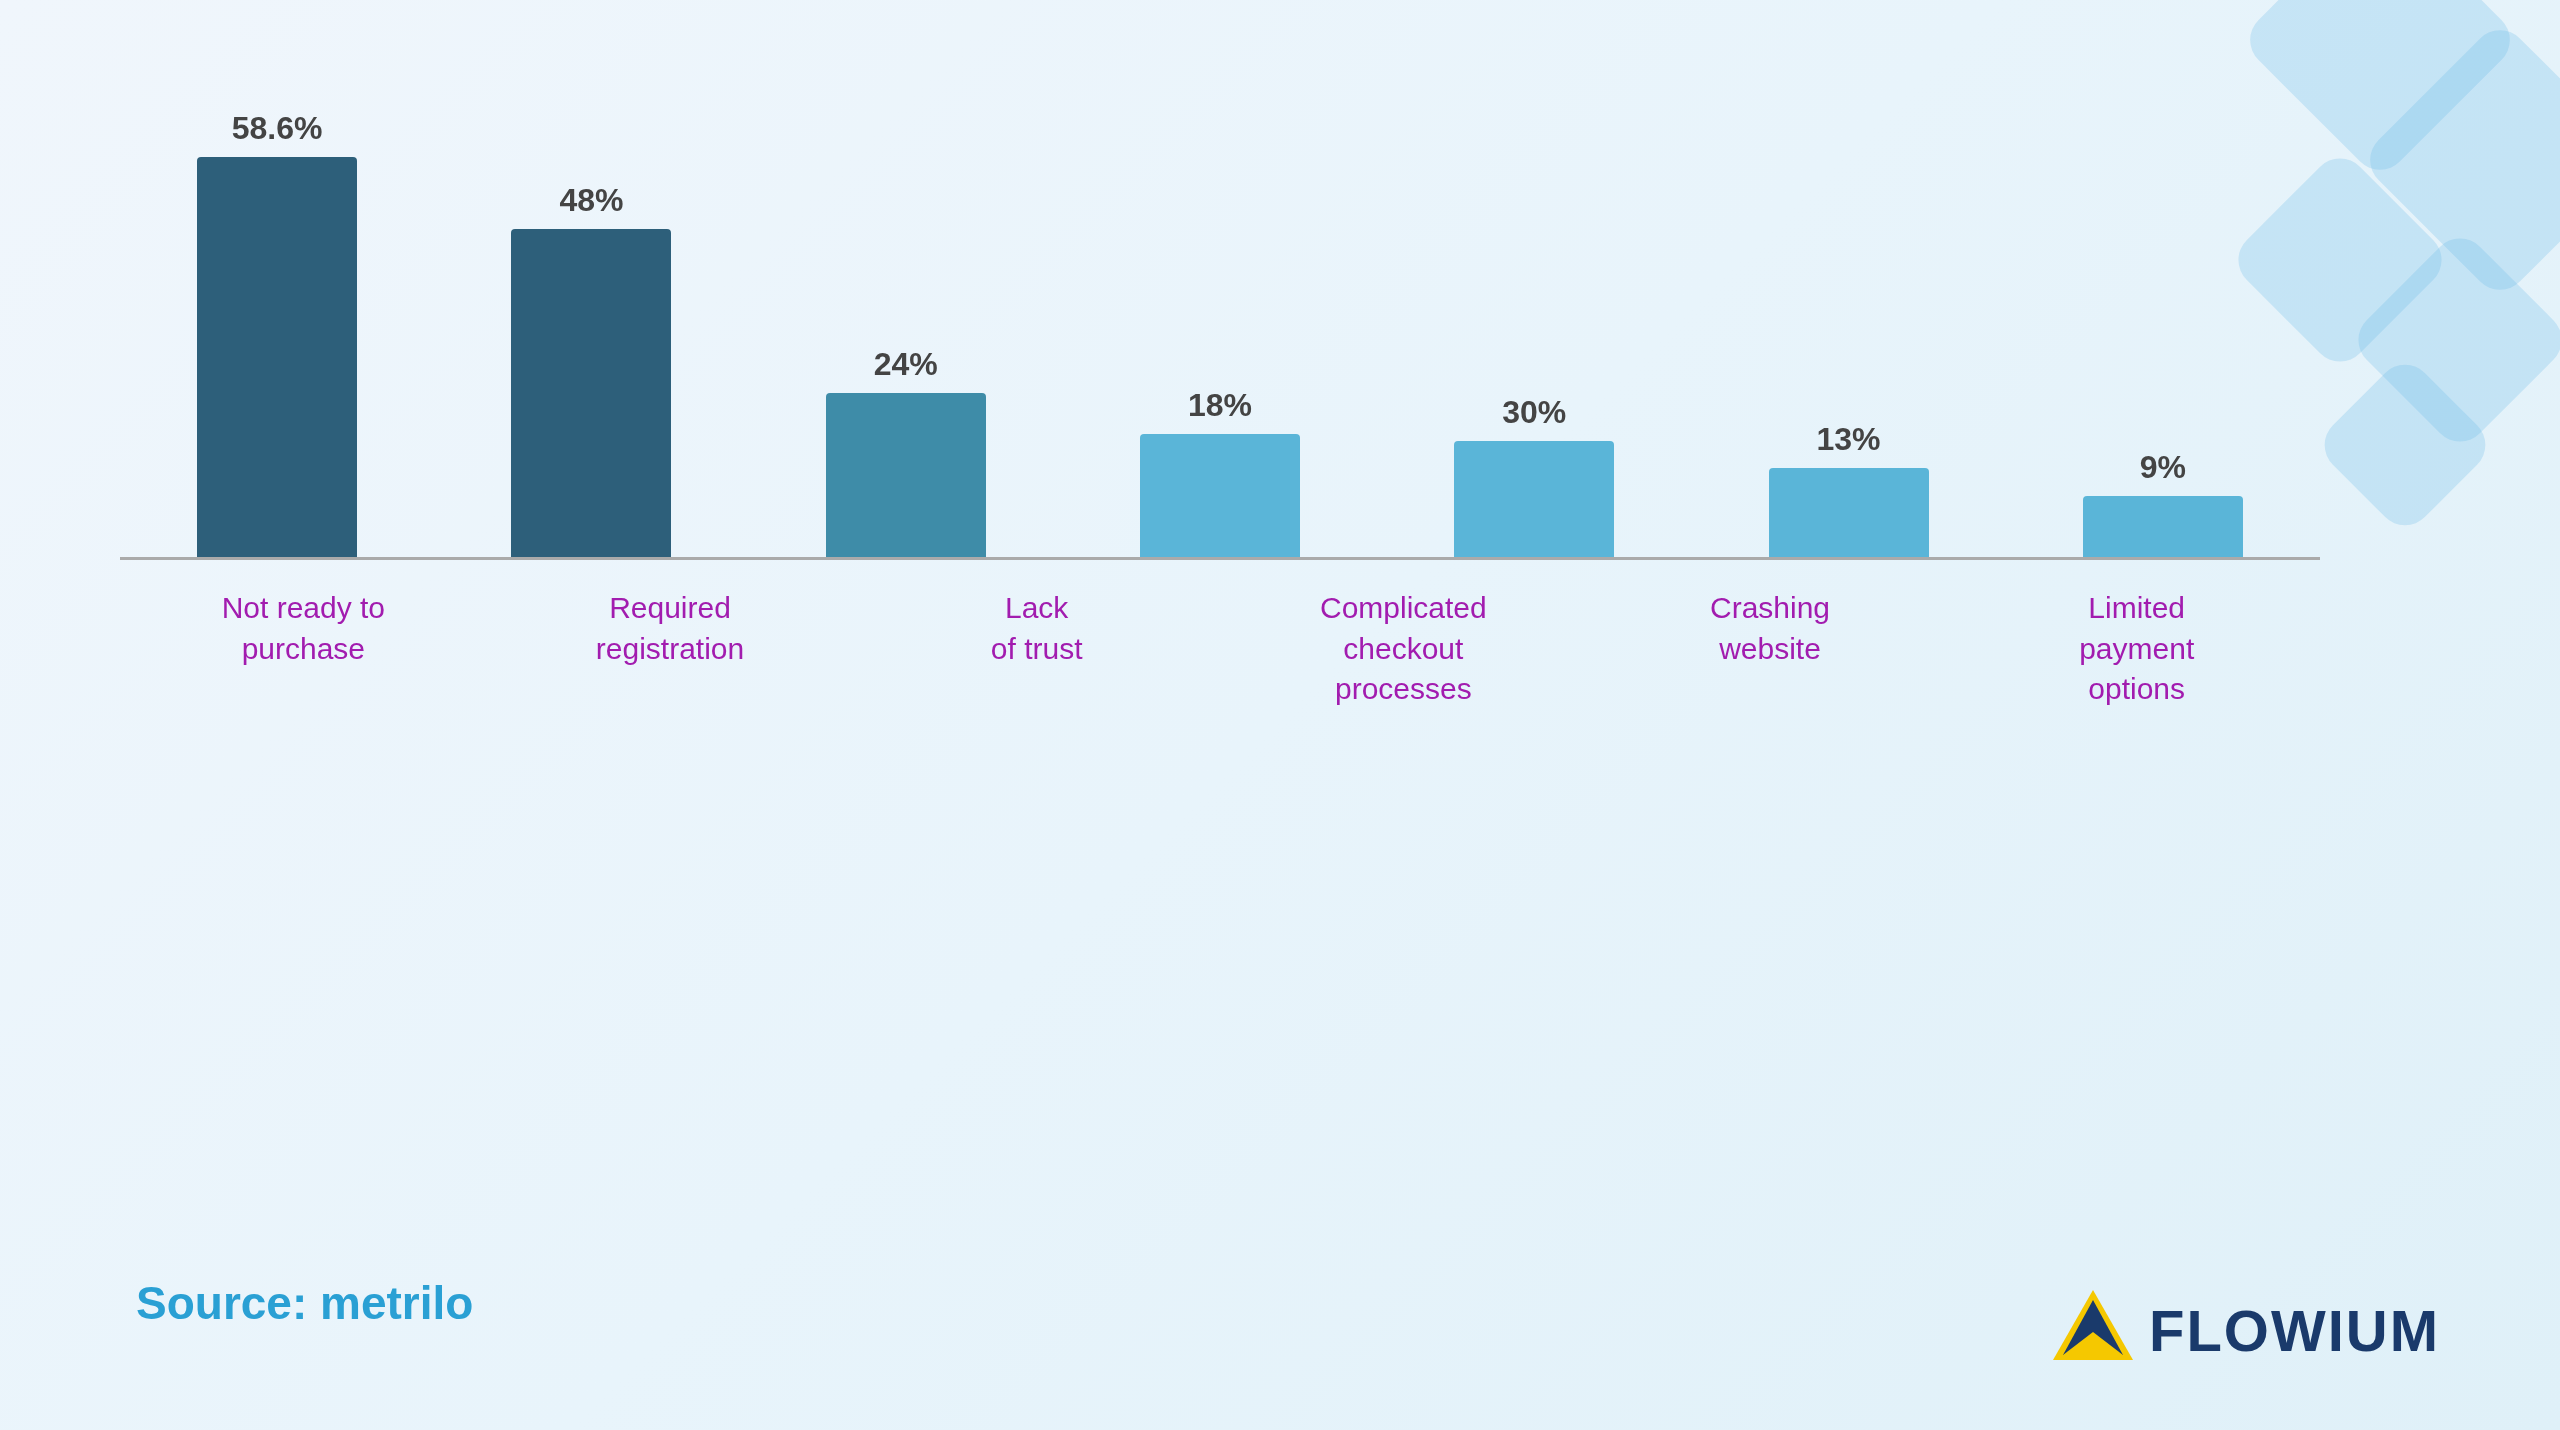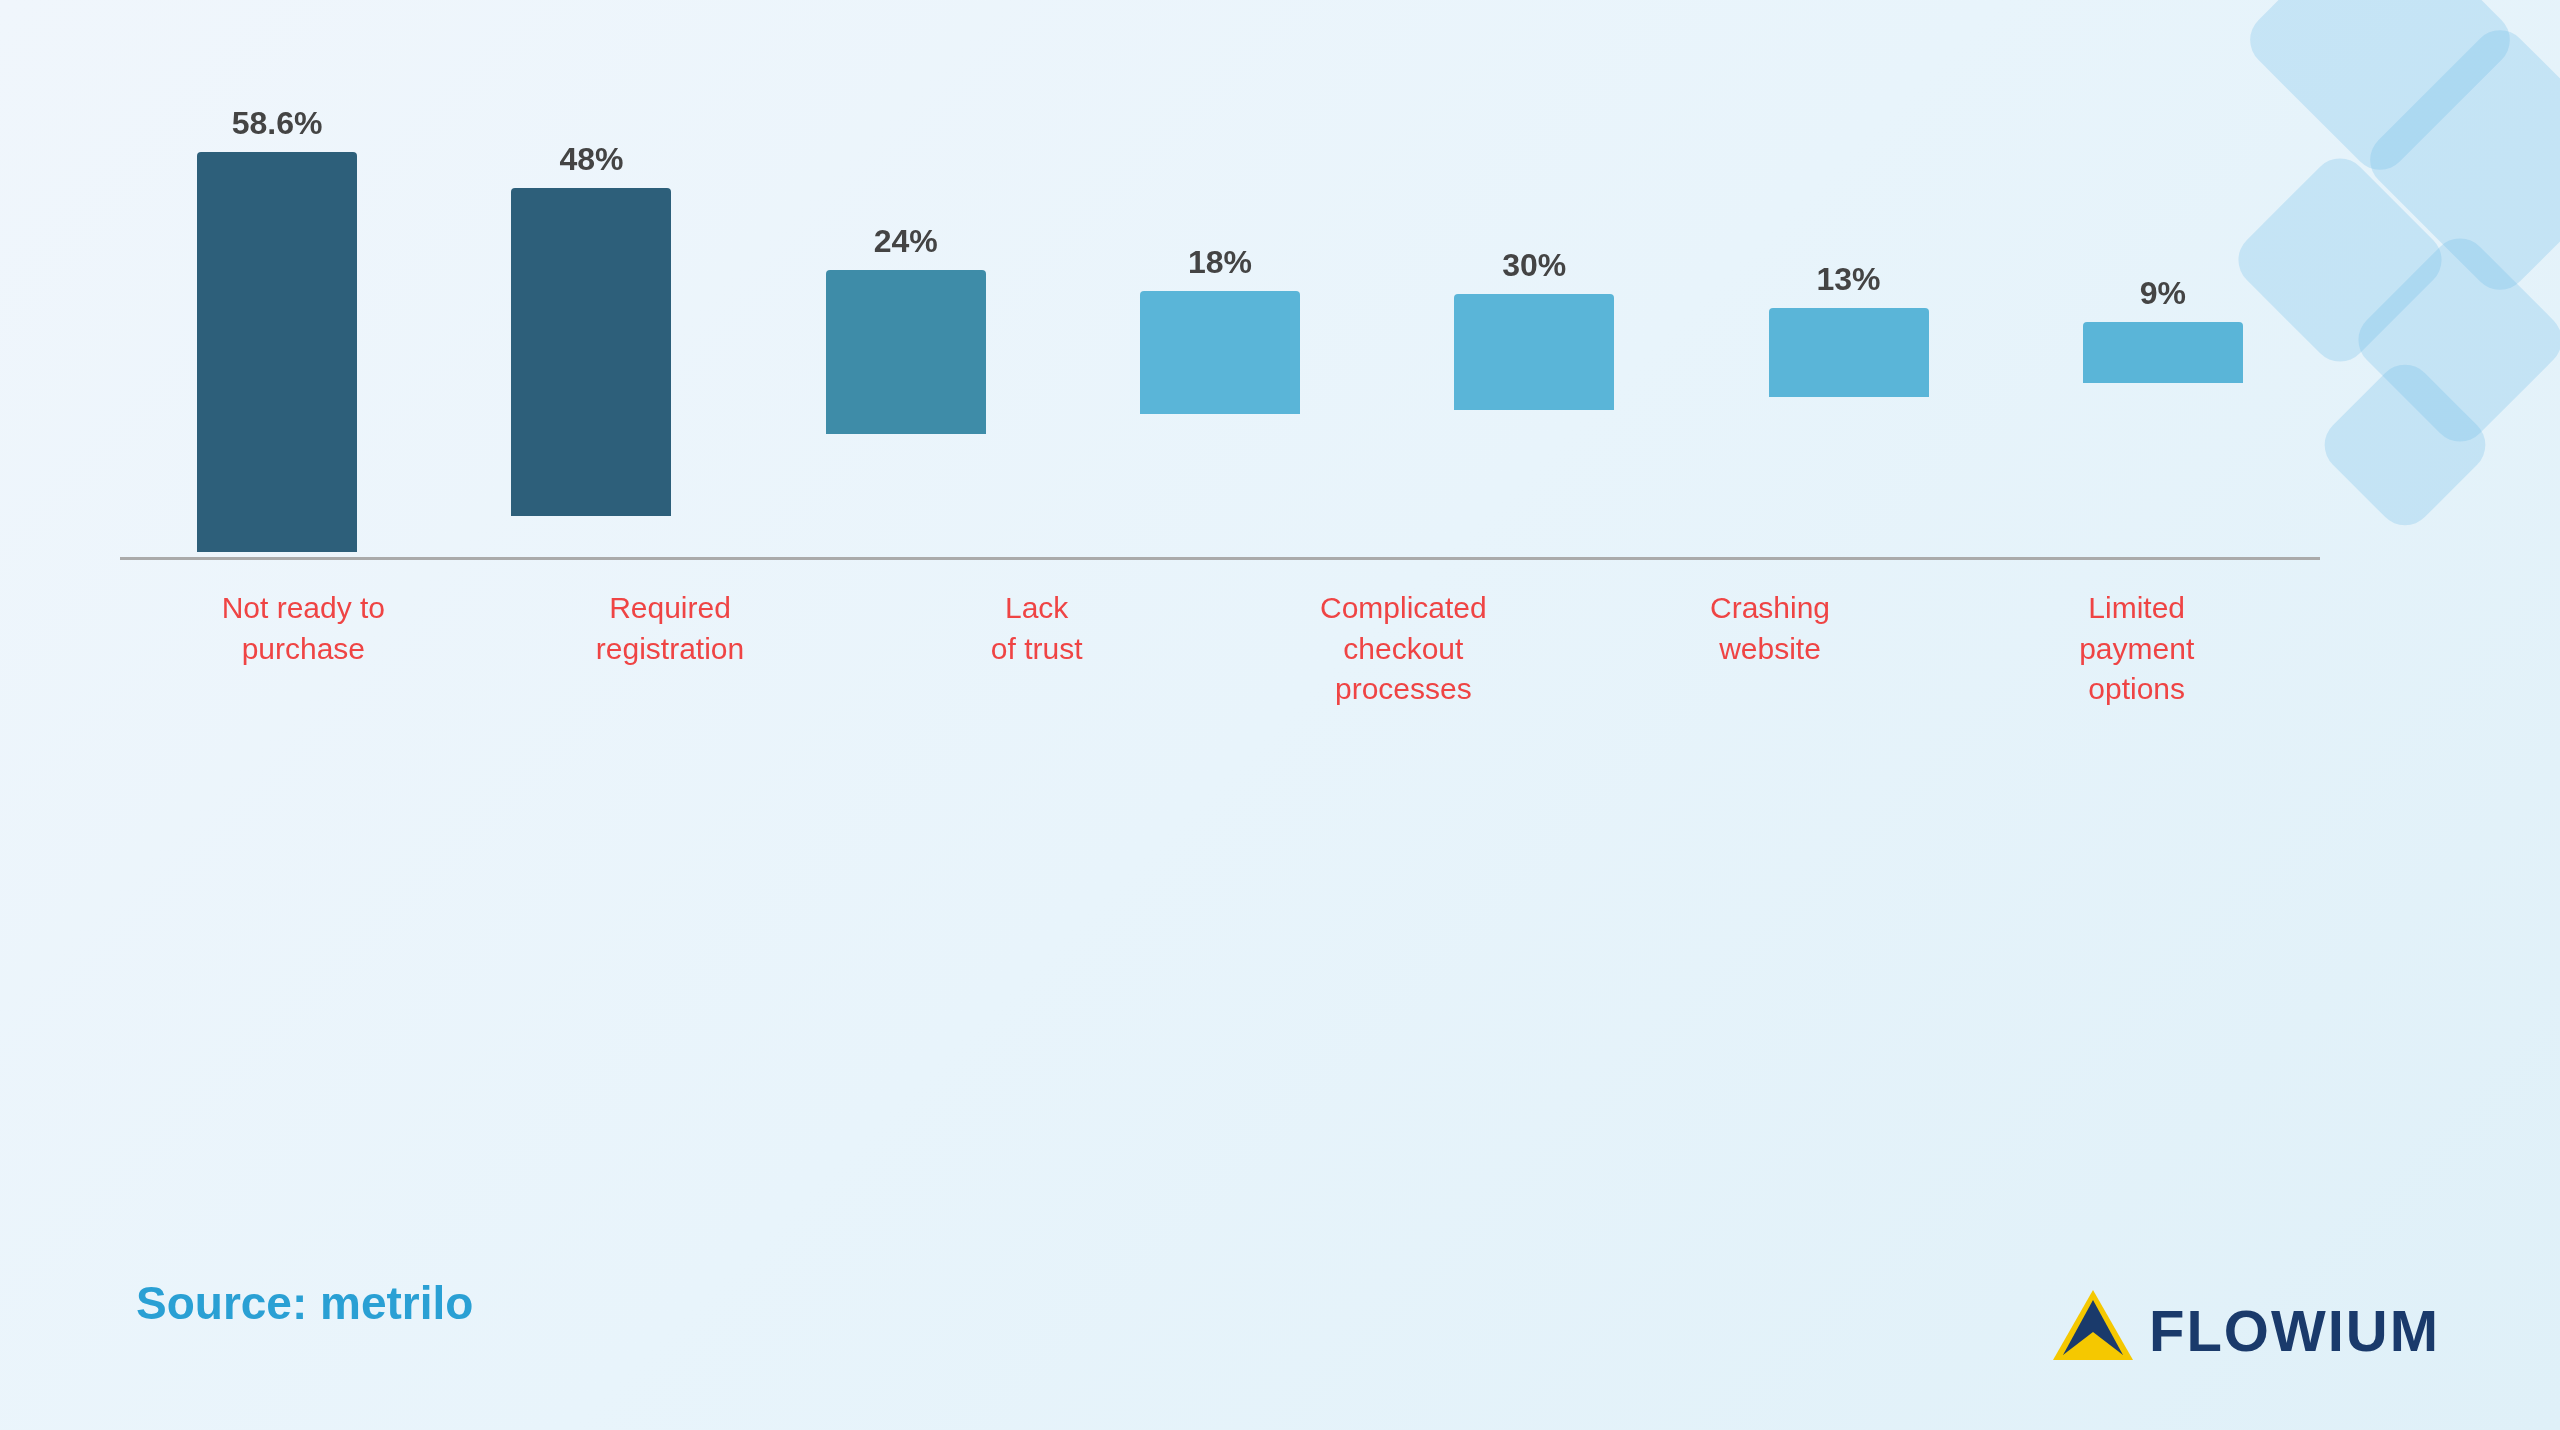--- a/index.html
+++ b/index.html
@@ -83,21 +83,21 @@
     
     .chart-container {
       position: relative;
       width: 2200px;
       height: 560px;
       margin-top: 20px;
     }
 
     .bars-area {
       display: flex;
-      align-items: center;
+      align-items: flex-end;
       height: 460px;
       gap: 0;
       border-bottom: 3px solid #aaa;
       padding-bottom: 0;
     }
 
     .bar-group {
       display: flex;
       flex-direction: column;
       align-items: center;
@@ -132,21 +132,21 @@
     .labels-area {
       display: flex;
       height: 180px;
       margin-top: 0;
     }
 
     .bar-label {
       flex: 1;
       text-align: center;
       font-size: 30px;
-      color: #ef4444;
+      color: #a21caf;
       line-height: 1.35;
       padding-top: 28px;
       padding-left: 10px;
       padding-right: 10px;
     }
 
     
     .source {
       position: absolute;
       bottom: 100px;

